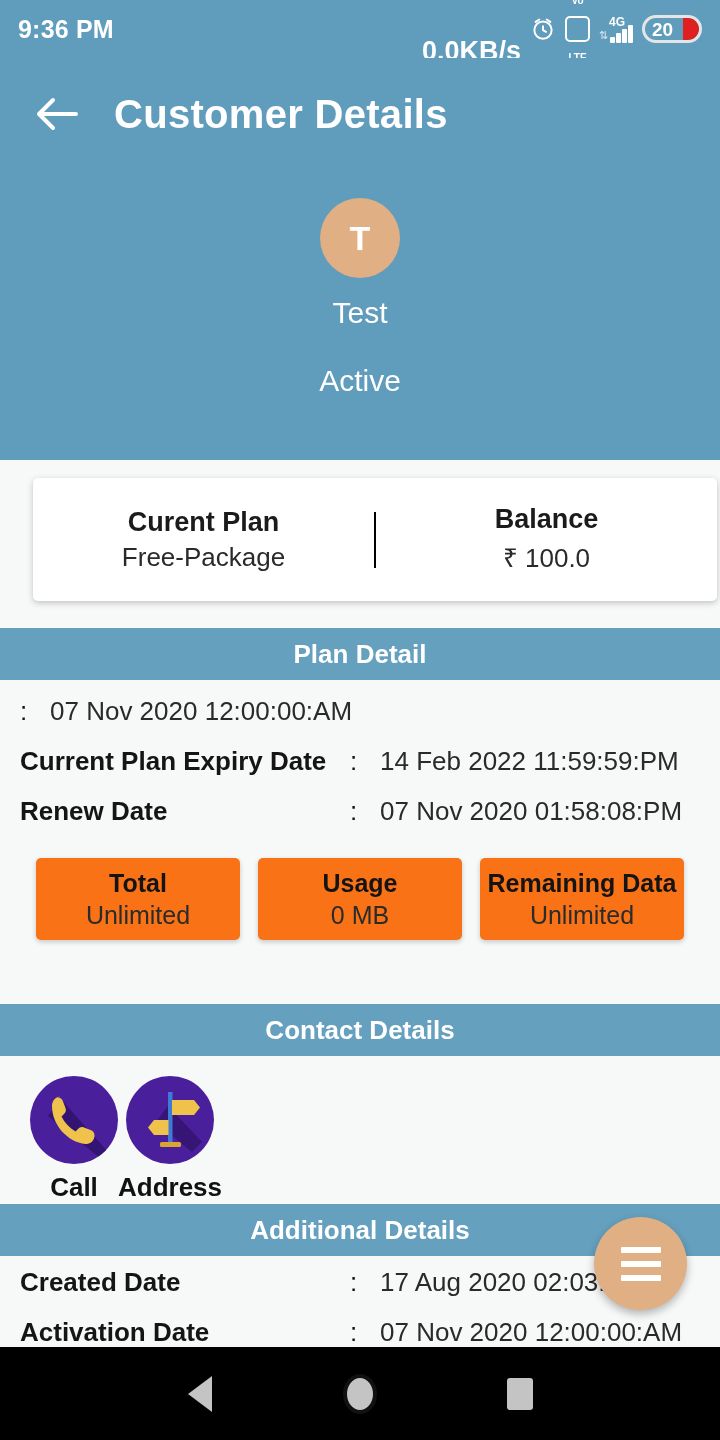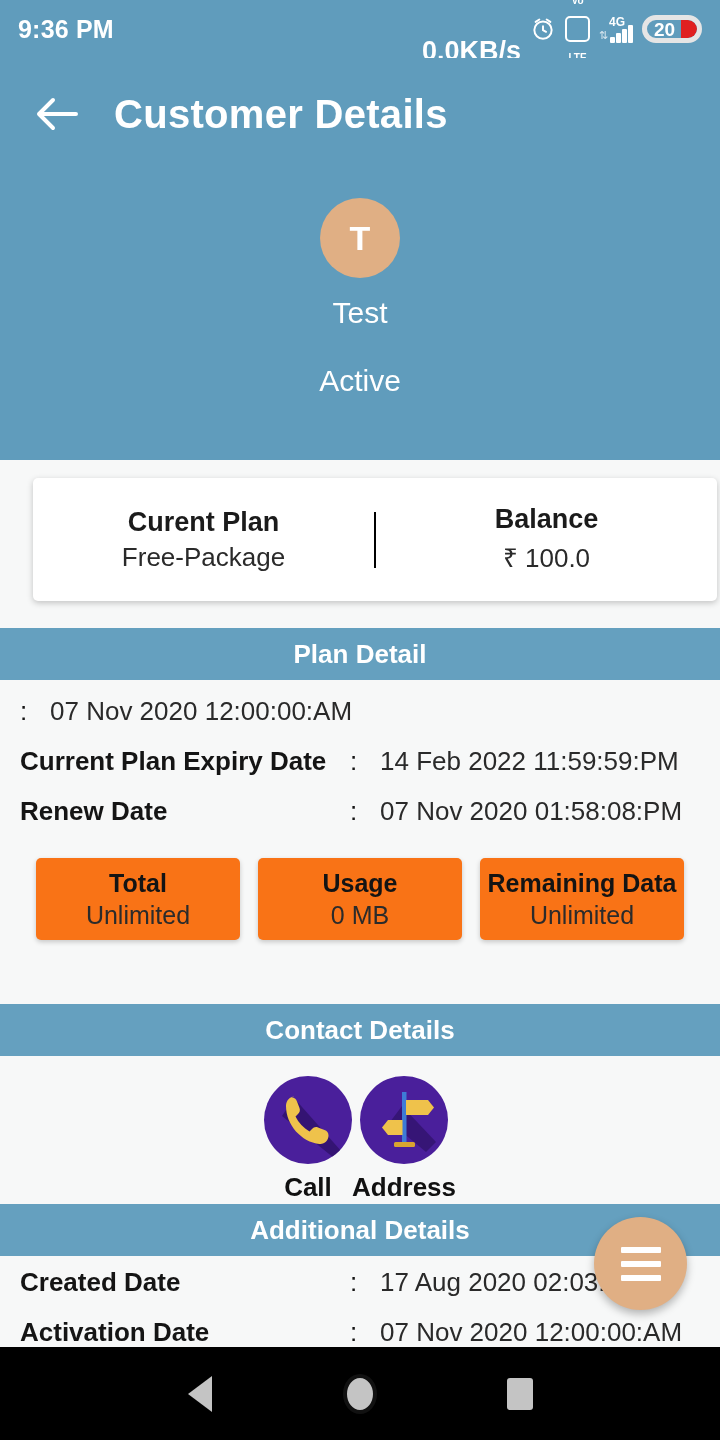--- a/index.html
+++ b/index.html
@@ -53,21 +53,21 @@
     position: absolute; left: 0; bottom: 1px;
     font-size: 11px; opacity: .75;
   }
   .bar { width: 5px; background: #ffffff; border-radius: 1px; }
   .bar.b1 { height: 6px; }
   .bar.b2 { height: 10px; }
   .bar.b3 { height: 14px; }
   .bar.b4 { height: 18px; }
   .battery {
     width: 60px; height: 28px;
-    border: 5px solid #e5e5e5; border-radius: 14px;
+    border: 3px solid #e5e5e5; border-radius: 14px;
     display: flex; align-items: center; justify-content: flex-start;
     position: relative; overflow: hidden;
     padding-left: 7px;
   }
   .battery-level { font-size: 19px; font-weight: bold; line-height: 1; }
   .battery-tip {
     position: absolute; right: 0; top: 0; bottom: 0;
     width: 16px; background: #E02020;
     border-top-right-radius: 11px; border-bottom-right-radius: 11px;
   }
@@ -173,21 +173,21 @@
     width: 204px; height: 82px;
     display: flex; flex-direction: column;
     align-items: center; justify-content: center;
   }
   .usage-title { font-size: 25px; font-weight: bold; color: #141414; }
   .usage-value { font-size: 25px; color: #2b2b2b; margin-top: 3px; }
 
   
   .contact-block { position: absolute; top: 1004px; left: 0; width: 720px; }
   .contact-items {
-    display: flex; justify-content: center;
+    display: flex; justify-content: flex-start;
     padding: 20px 30px 8px 30px;
   }
   .contact-item {
     display: flex; flex-direction: column; align-items: center;
     cursor: pointer;
   }
   .contact-circle {
     width: 88px; height: 88px; border-radius: 50%;
     background: #4A1F9B;
     position: relative; overflow: hidden;

